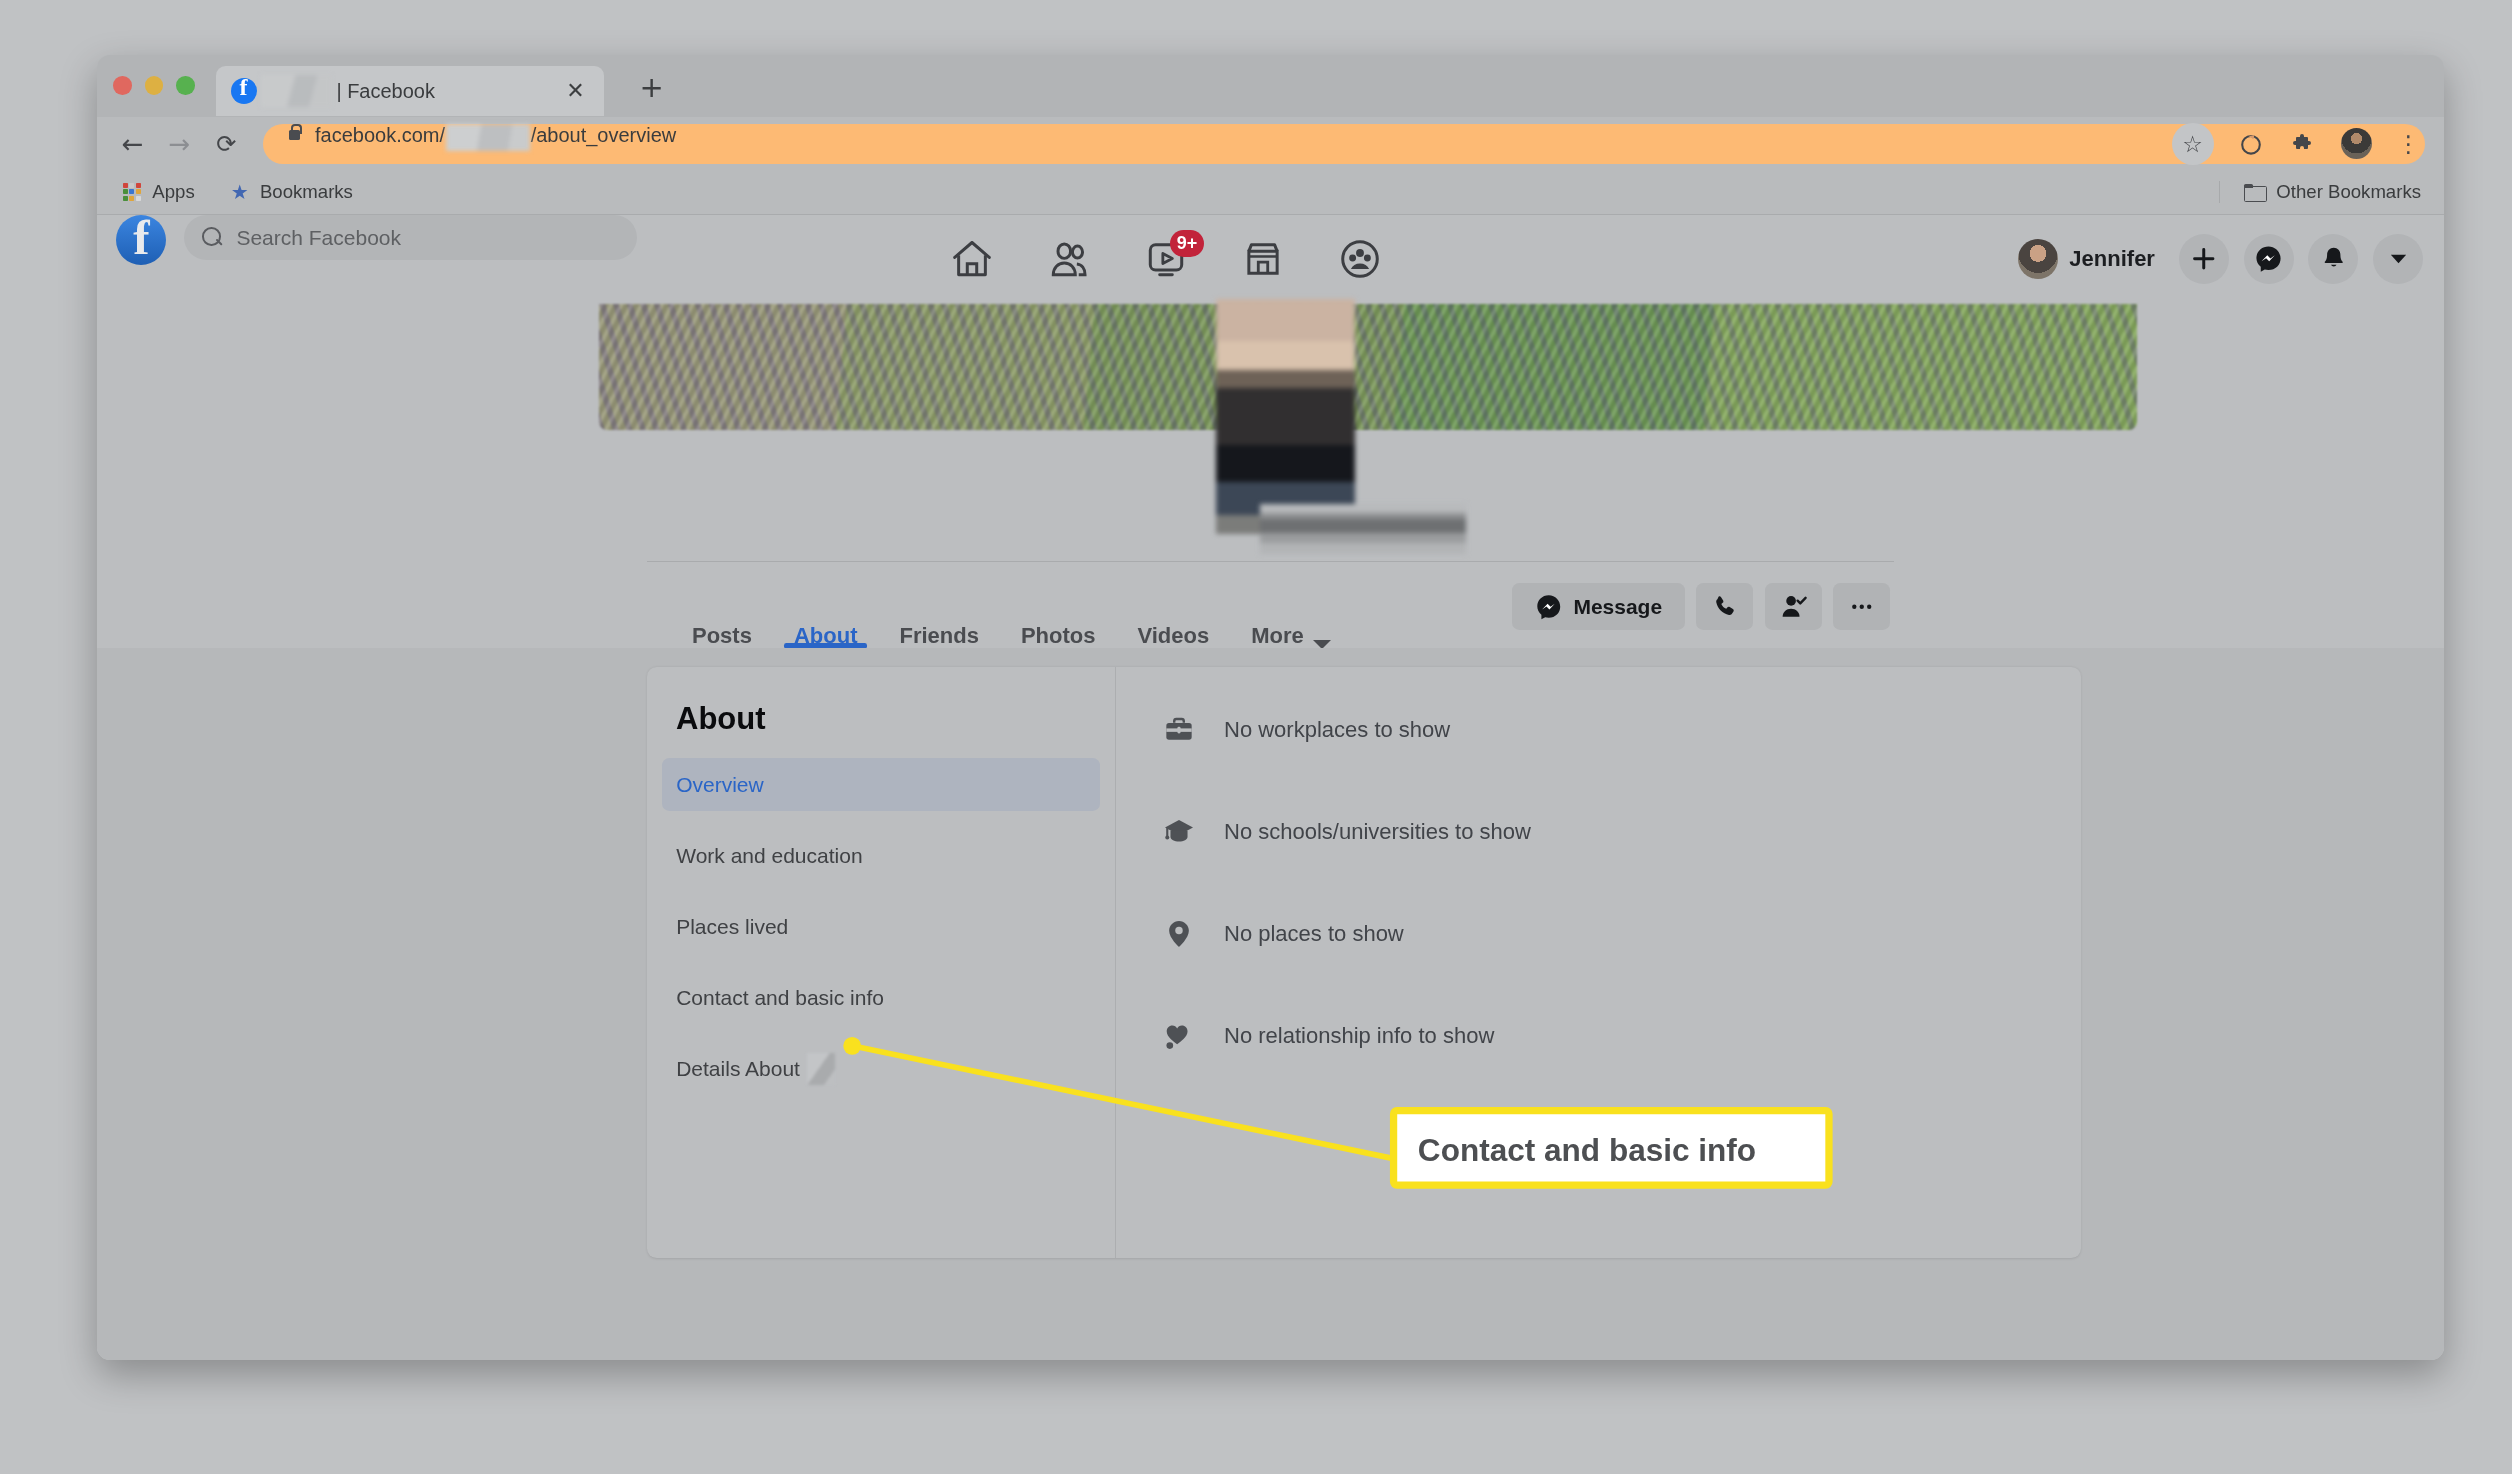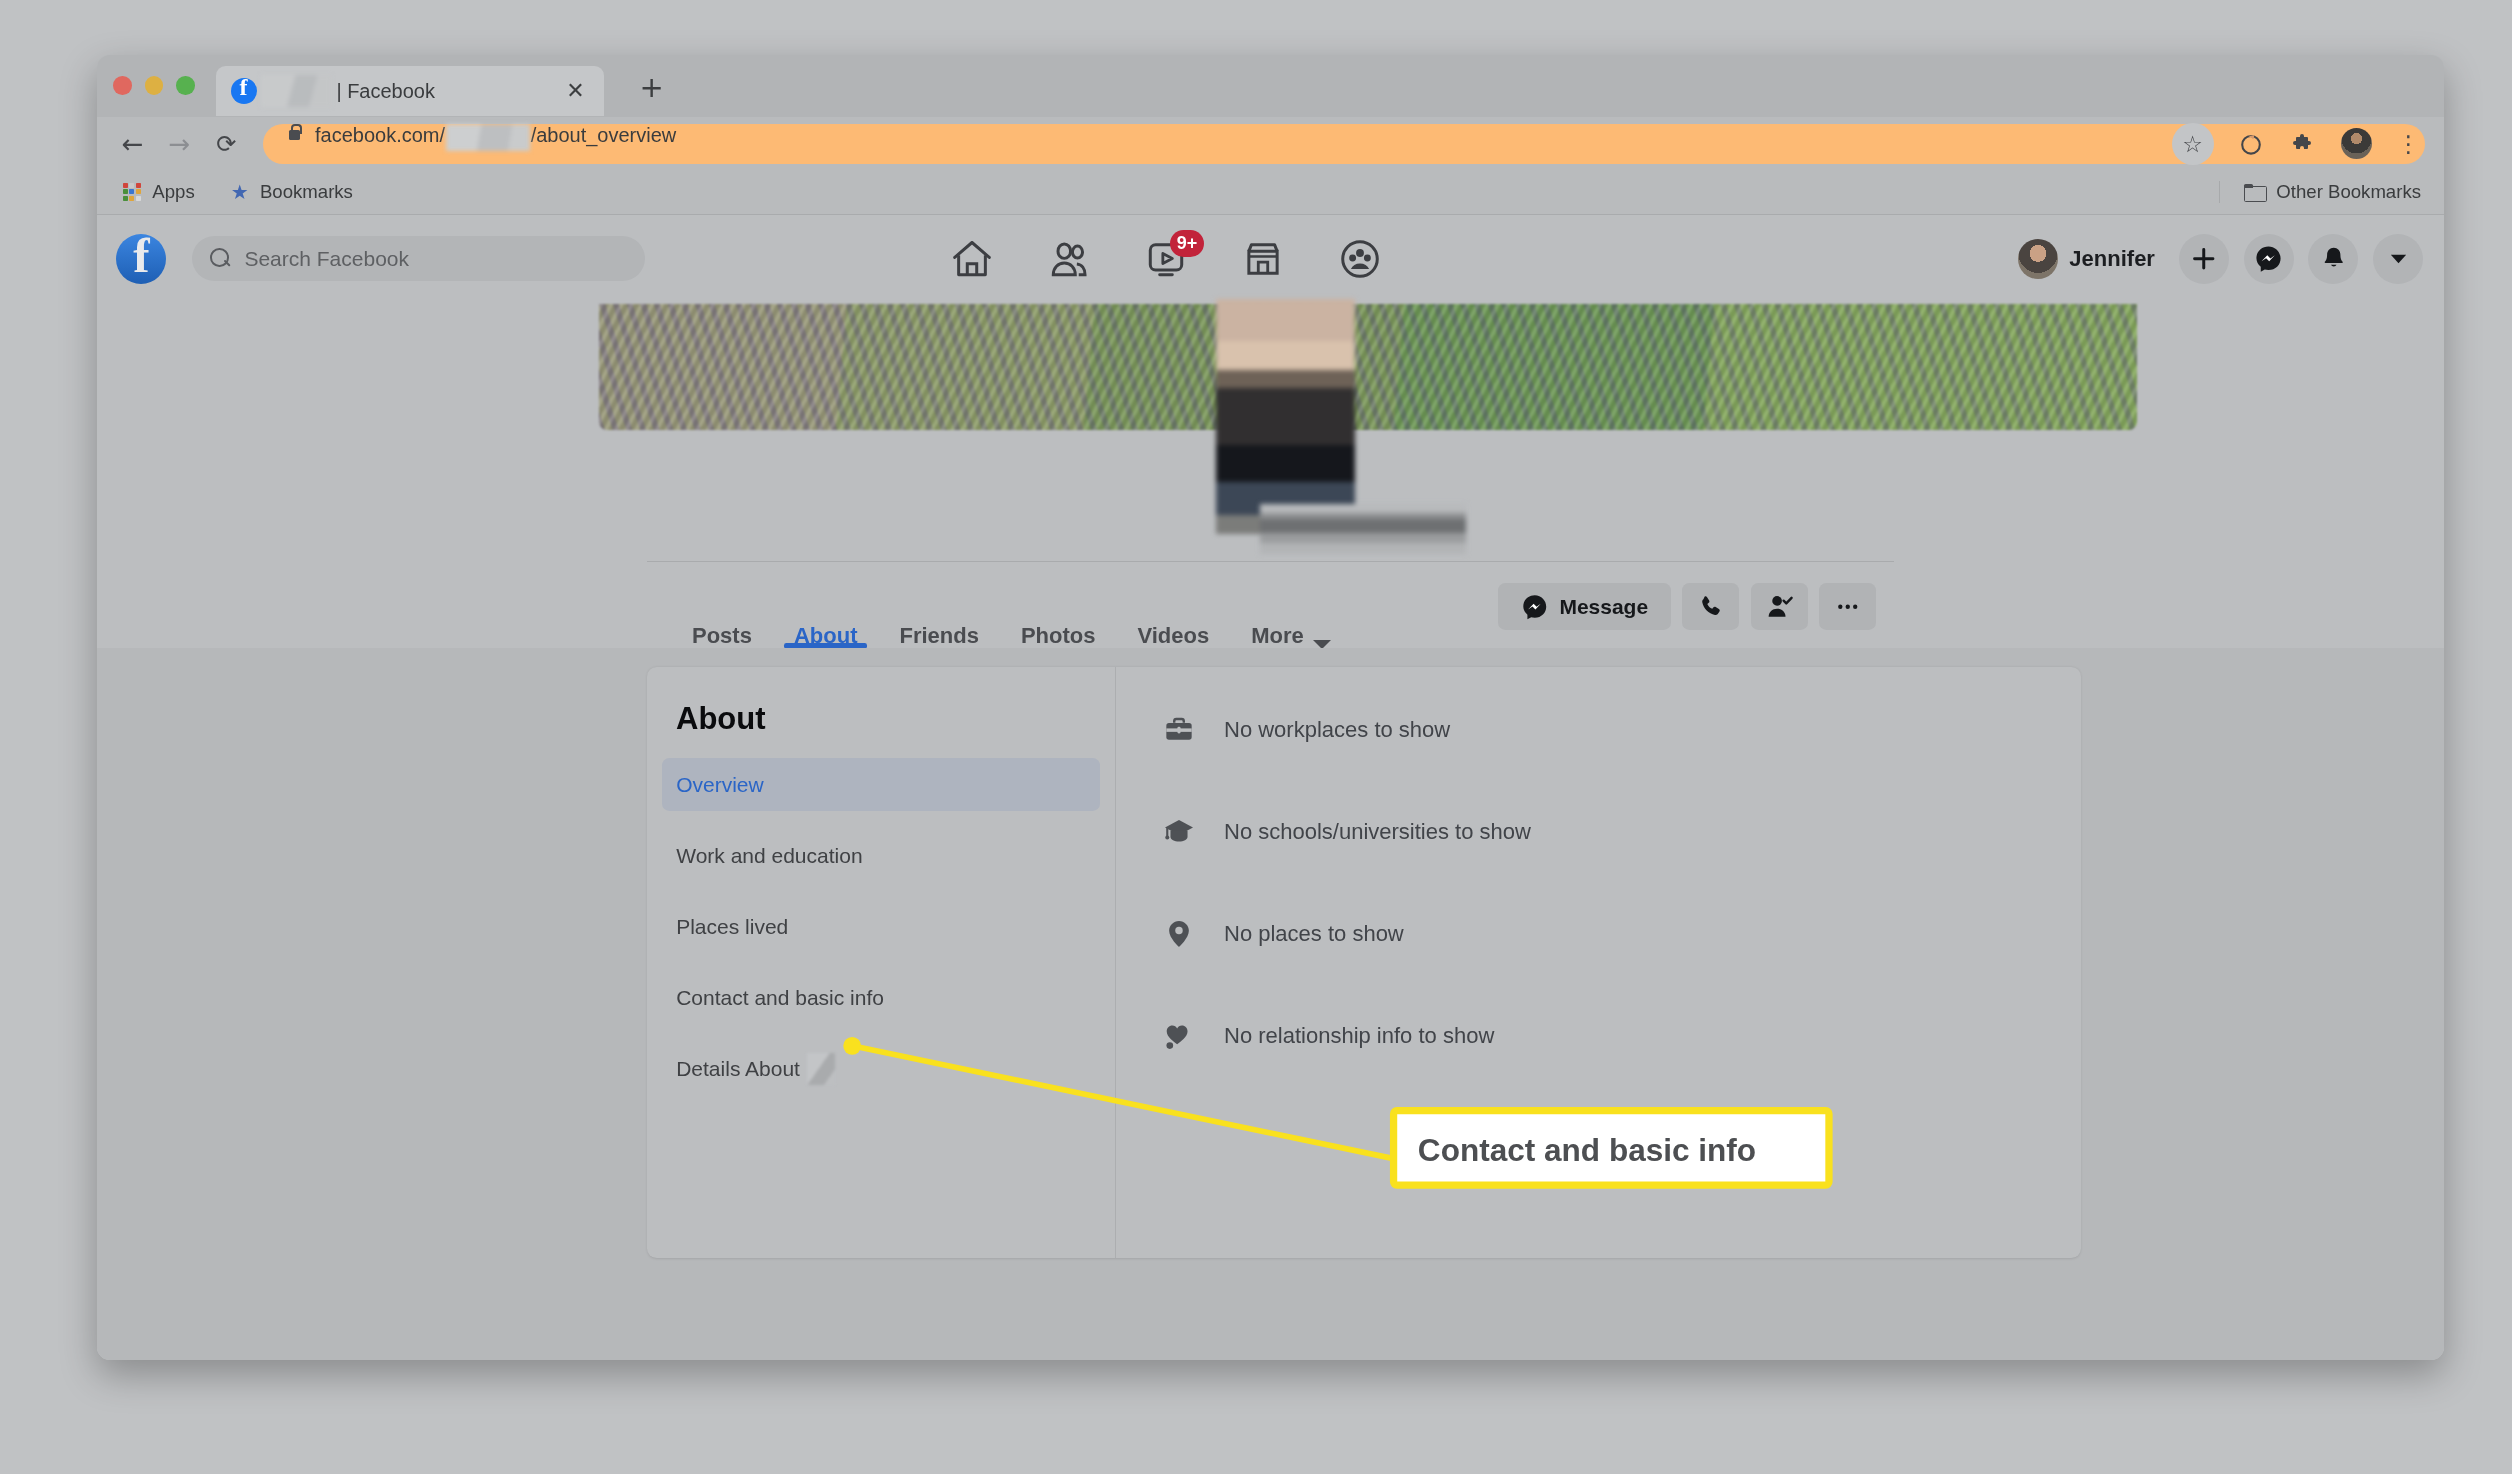--- a/index.html
+++ b/index.html
@@ -209,21 +209,21 @@
     height: calc(100% - 160px);
     background: #bcbec0;
     overflow: hidden;
   }
 
   
   #fb-header {
     position: relative;
     height: 87px;
     background: #bcbec0;
-    display: flex; align-items: center; gap: 8px;
+    display: flex; 
   }
   #fb-logo {
     margin-left: 19.4px;
     width: 50px; height: 50px; border-radius: 50%;
     background: linear-gradient(180deg,#3b85e0,#1e5fb4);
     position: relative; flex: none;
   }
   #fb-logo::after {
     content: "f"; position: absolute;
     left: 0; right: 0; top: -6.5px; text-align: center;
@@ -358,21 +358,21 @@
     left: 11.3px; right: 11.3px; bottom: 0; height: 5.7px;
     background: #2a65c7; border-radius: 2.4px;
   }
   .caret-down {
     width: 0; height: 0;
     border-left: 9px solid transparent;
     border-right: 9px solid transparent;
     border-top: 9.7px solid #4a4c50;
   }
   #profile-actions {
-    position: absolute; right: 18px; top: 21px;
+    position: absolute; right: 4px; top: 21px;
     display: flex; align-items: center; gap: 11.3px;
   }
   #message-button {
     height: 47px; padding: 0 23px;
     background: #b1b3b5; border-radius: 7.3px;
     display: flex; align-items: center; gap: 11.3px;
     font-size: 21px; font-weight: bold; color: #16181b;
   }
   .action-square {
     width: 57px; height: 47px;

